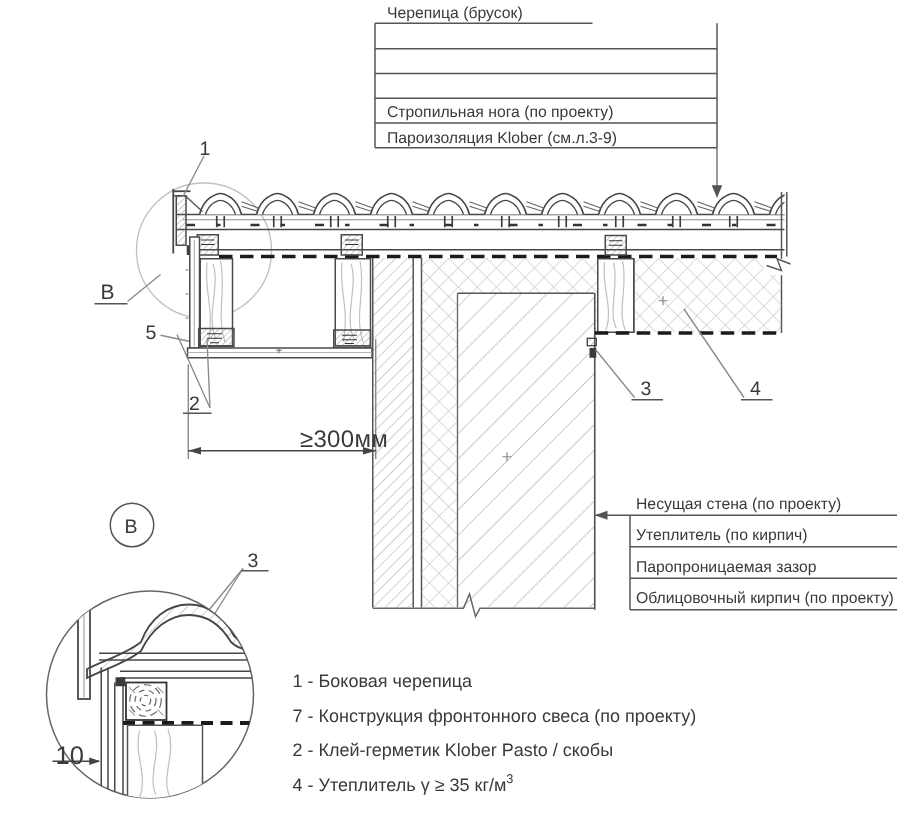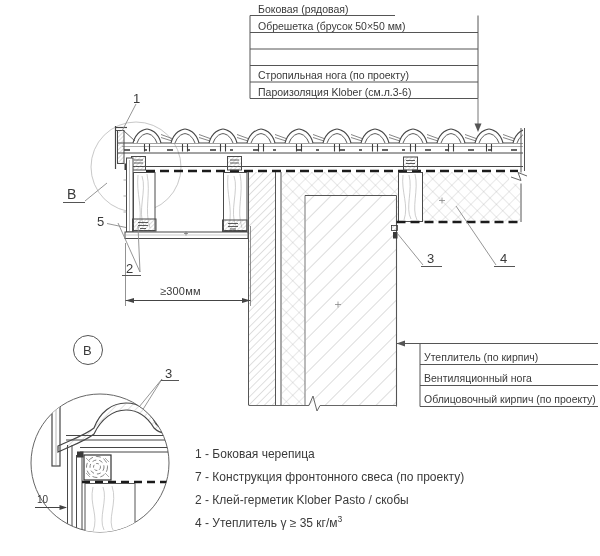--- a/index.html
+++ b/index.html
@@ -3,22 +3,22 @@
 <meta charset="utf-8">
 <style>
   html,body{margin:0;padding:0;background:#fff;}
   .stage{position:relative;width:600px;height:556px;background:#fff;overflow:hidden;
          font-family:"Liberation Sans",sans-serif;color:#3a3a3a;}
   .stage svg{position:absolute;left:0;top:0;}
   .txt{position:absolute;white-space:nowrap;color:#3a3a3a;}
   .callout{font-size:10.5px;line-height:13px;}
   .legend-item{font-size:12px;line-height:14px;margin-top:16px;}
   .marker{font-size:13px;}
-  .marker-small{font-size:10px;}
-  .dim{font-size:11px;letter-spacing:.2px;}
+  .marker-small{font-size:17px;}
+  .dim{font-size:16px;letter-spacing:.2px;margin-left:40px;}
   sup{font-size:8.5px;}
 </style>
 </head>
 <body>
 
 <div class="stage">
 
 <svg width="600" height="556" viewBox="0 0 600 556">
   <defs>
     <pattern id="pFine" width="5.5" height="5.5" patternUnits="userSpaceOnUse" patternTransform="rotate(45)">
@@ -245,27 +245,27 @@
   </g>
 
   <g>
     <line x1="35" y1="507.5" x2="66" y2="507.5" stroke="#444" stroke-width="1"></line>
     <polygon points="67,507.5 59.5,505 59.5,510" fill="#444"></polygon>
   </g>
 
   <circle cx="88" cy="350" r="14.5" fill="#fff" stroke="#555" stroke-width="1"></circle>
 </svg>
 
-<span class="txt callout" style="left:258px;top:2.5px">Боковая (рядовая)</span>
-<span class="txt callout" style="left:258px;top:19.5px">Обрешетка (брусок 50×50 мм)</span>
+<span class="txt callout" style="left:258px;top:2.5px">Черепица (брусок)</span>
 <span class="txt callout" style="left:258px;top:69px">Стропильная нога (по проекту)</span>
-<span class="txt callout" style="left:258px;top:85.5px">Пароизоляция Klober (см.л.3-6)</span>
-
+<span class="txt callout" style="left:258px;top:85.5px">Пароизоляция Klober (см.л.3-9)</span>
+
+<span class="txt callout" style="left:424px;top:330px">Несущая стена (по проекту)</span>
 <span class="txt callout" style="left:424px;top:351px">Утеплитель (по кирпич)</span>
-<span class="txt callout" style="left:424px;top:372px">Вентиляционный нога</span>
+<span class="txt callout" style="left:424px;top:372px">Паропроницаемая зазор</span>
 <span class="txt callout" style="left:424px;top:393px">Облицовочный кирпич (по проекту)</span>
 
 <span class="txt marker" style="left:133px;top:91px">1</span>
 <span class="txt marker" style="left:126px;top:261px">2</span>
 <span class="txt marker" style="left:427px;top:251px">3</span>
 <span class="txt marker" style="left:500px;top:251px">4</span>
 <span class="txt marker" style="left:97px;top:214px">5</span>
 <span class="txt marker" style="left:67px;top:186px;font-size:14px">В</span>
 <span class="txt marker" style="left:83px;top:342.5px">В</span>
 <span class="txt marker" style="left:165px;top:366px">3</span>

